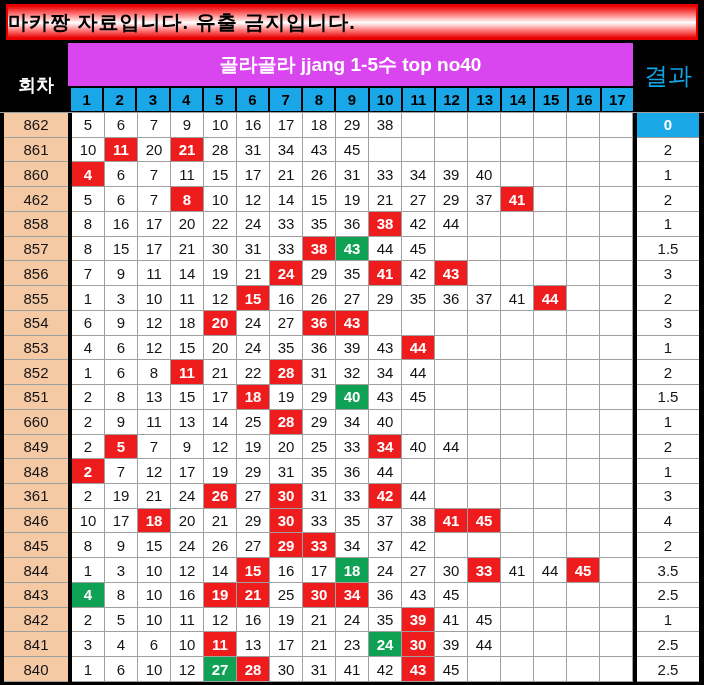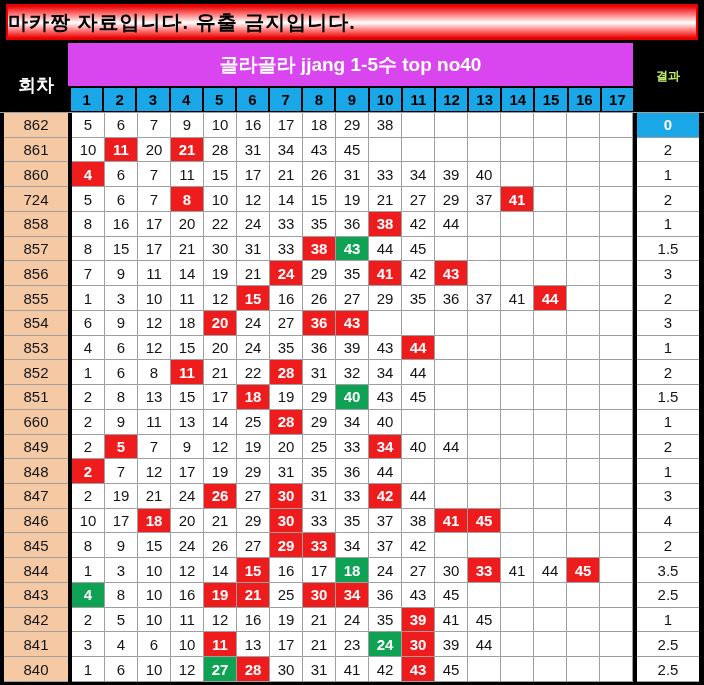--- a/index.html
+++ b/index.html
@@ -20,21 +20,21 @@
     color:#fff;font-weight:bold;font-size:18px;
   }
   .green-title{
     position:absolute;left:68px;top:43px;width:565px;height:43px;background:#d946ef;
     display:flex;align-items:center;justify-content:center;
     color:#fff;font-weight:bold;font-size:19px;
   }
   .result-label{
     position:absolute;left:637px;top:40px;width:62px;height:72px;
     display:flex;align-items:center;justify-content:center;
-    color:#bef264;font-weight:bold;font-size:12px;
+    color:#0ea5e9;font-weight:normal;font-size:24px;
   }
   .colhead{
     position:absolute;left:71px;top:88px;width:562px;height:23px;
     display:grid;grid-template-columns:repeat(17,1fr);gap:2px;
   }
   .colhead .hc{
     background:#1aa7e8;color:#000;font-weight:bold;font-size:15px;
     display:flex;align-items:center;justify-content:center;
   }
   .grid{
@@ -151,21 +151,21 @@
         <div class="cell num-cell">39</div>
         <div class="cell num-cell">40</div>
         <div class="cell num-cell"></div>
         <div class="cell num-cell"></div>
         <div class="cell num-cell"></div>
         <div class="cell num-cell"></div>
         <div class="cell sep"></div>
         <div class="cell result-cell">1</div>
       </div>
       <div class="row">
-        <div class="cell round-cell">724</div>
+        <div class="cell round-cell">462</div>
         <div class="cell sep"></div>
         <div class="cell num-cell">5</div>
         <div class="cell num-cell">6</div>
         <div class="cell num-cell">7</div>
         <div class="cell num-cell hl-red">8</div>
         <div class="cell num-cell">10</div>
         <div class="cell num-cell">12</div>
         <div class="cell num-cell">14</div>
         <div class="cell num-cell">15</div>
         <div class="cell num-cell">19</div>
@@ -427,21 +427,21 @@
         <div class="cell num-cell"></div>
         <div class="cell num-cell"></div>
         <div class="cell num-cell"></div>
         <div class="cell num-cell"></div>
         <div class="cell num-cell"></div>
         <div class="cell num-cell"></div>
         <div class="cell sep"></div>
         <div class="cell result-cell">1</div>
       </div>
       <div class="row">
-        <div class="cell round-cell">847</div>
+        <div class="cell round-cell">361</div>
         <div class="cell sep"></div>
         <div class="cell num-cell">2</div>
         <div class="cell num-cell">19</div>
         <div class="cell num-cell">21</div>
         <div class="cell num-cell">24</div>
         <div class="cell num-cell hl-red">26</div>
         <div class="cell num-cell">27</div>
         <div class="cell num-cell hl-red">30</div>
         <div class="cell num-cell">31</div>
         <div class="cell num-cell">33</div>

